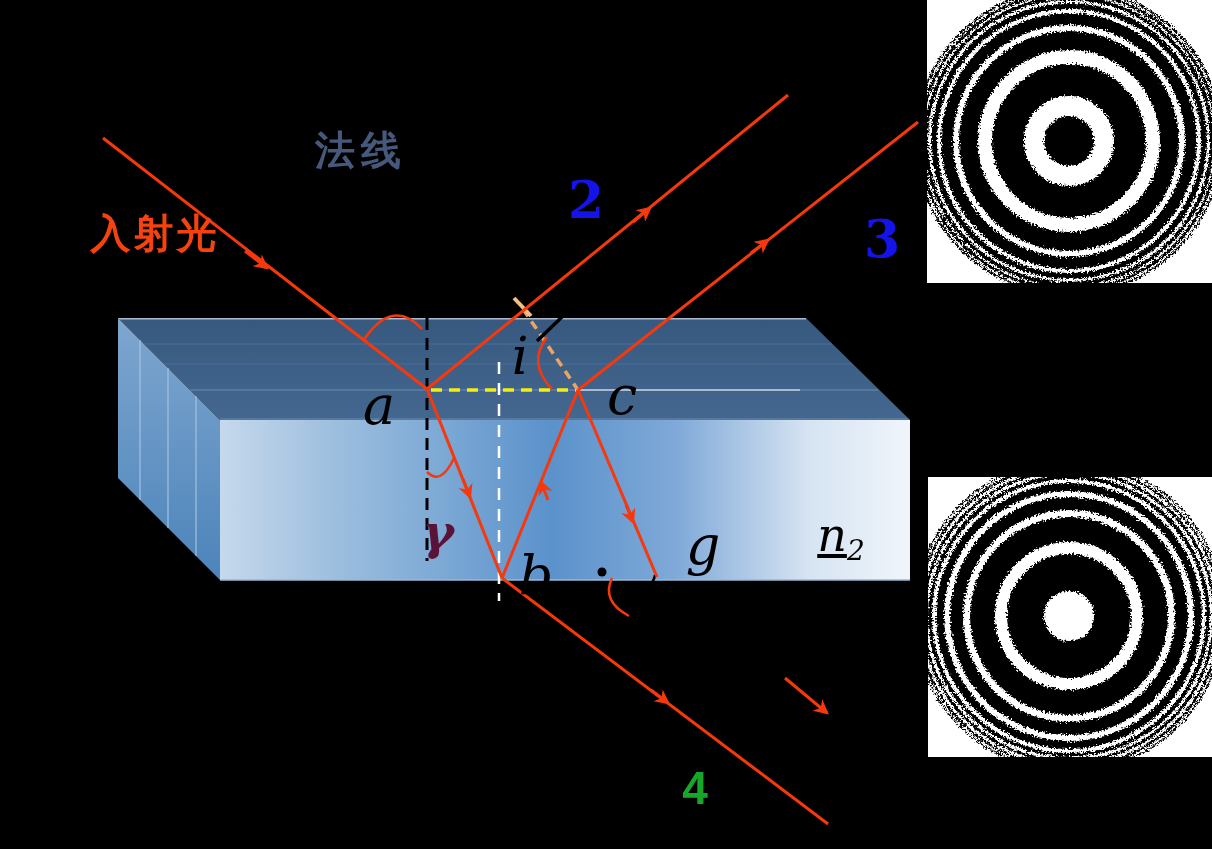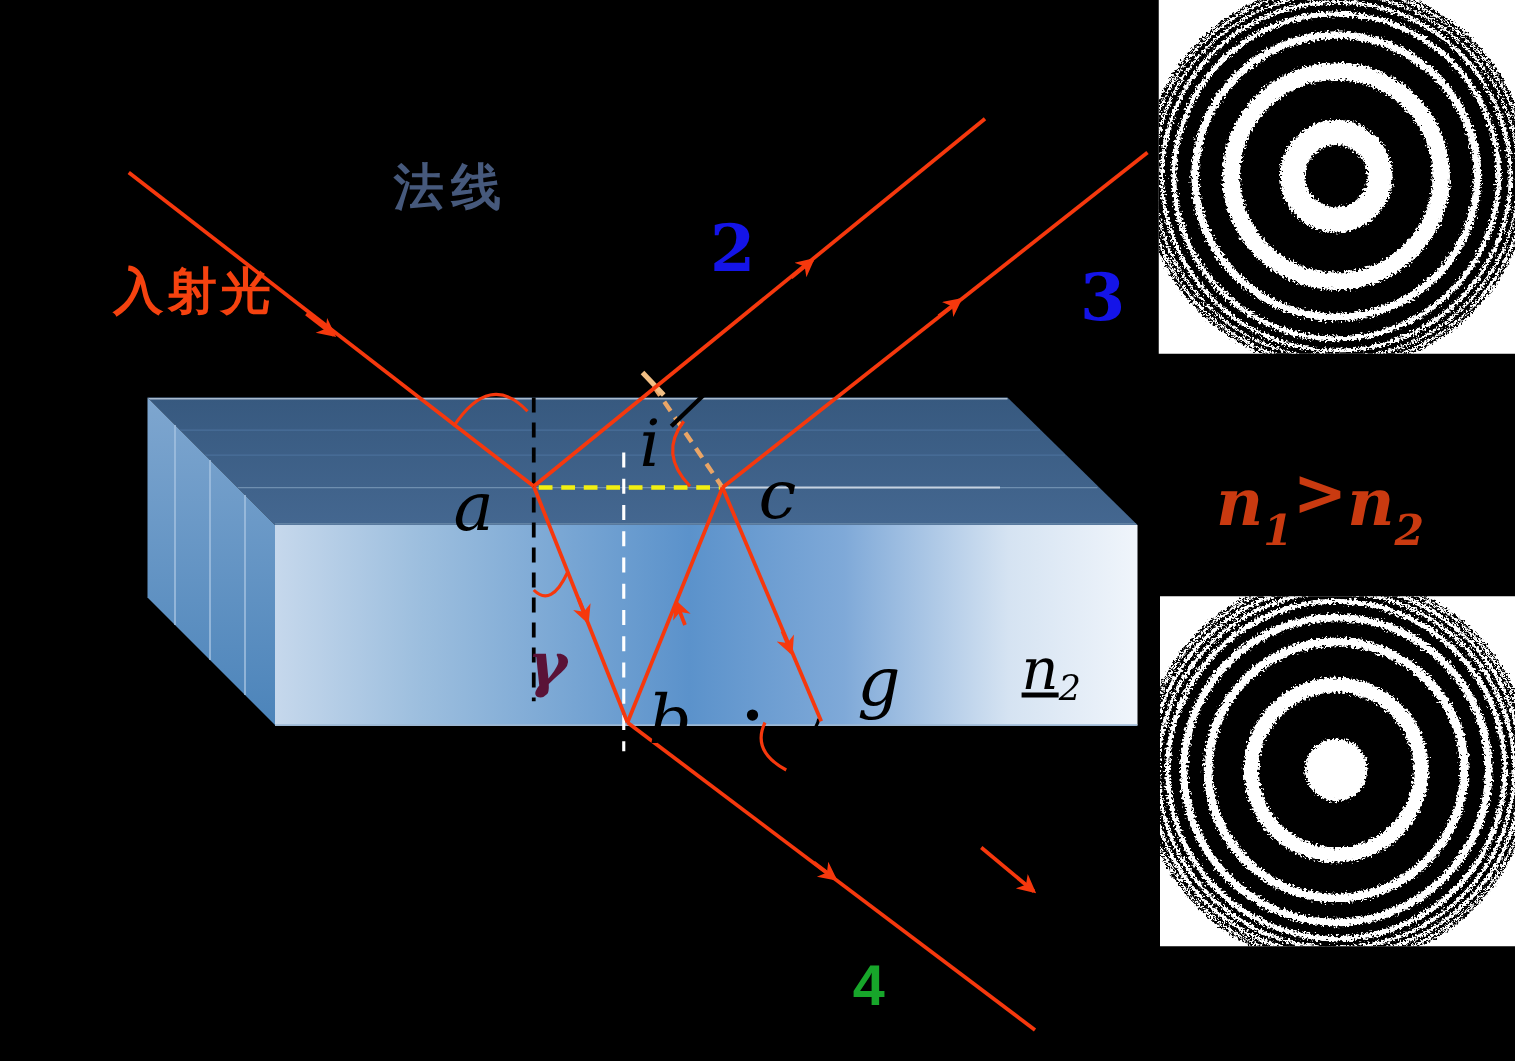--- a/index.html
+++ b/index.html
@@ -171,15 +171,14 @@
   <div class="lbl lbl-ray4" style="left:695px;top:788px;">4</div>
   <div class="lbl serif-it lbl-point" style="left:379px;top:406px;">a</div>
   <div class="lbl serif-it lbl-point" style="left:622px;top:396px;">c</div>
   <div class="lbl serif-it lbl-point" style="left:536px;top:576px;">b</div>
   <div class="lbl serif-it lbl-point" style="left:703px;top:546px;">g</div>
   <div class="lbl serif-it lbl-point" style="left:520px;top:356px;font-size:52px;">i</div>
   <div class="lbl serif-it lbl-gamma" style="left:438px;top:532px;">γ</div>
 
   <div class="lbl serif-it lbl-n2" style="left:841px;top:535px;text-decoration:underline;"><span>n</span><span class="sub">2</span></div>
 
-  <div class="lbl lbl-rel" style="left:1056px;top:403px;"><span>n</span><span class="sub">1</span><span class="gt">&gt;</span><span>n</span><span class="sub">2</span></div>
 
 </div>
 
 </body></html>

